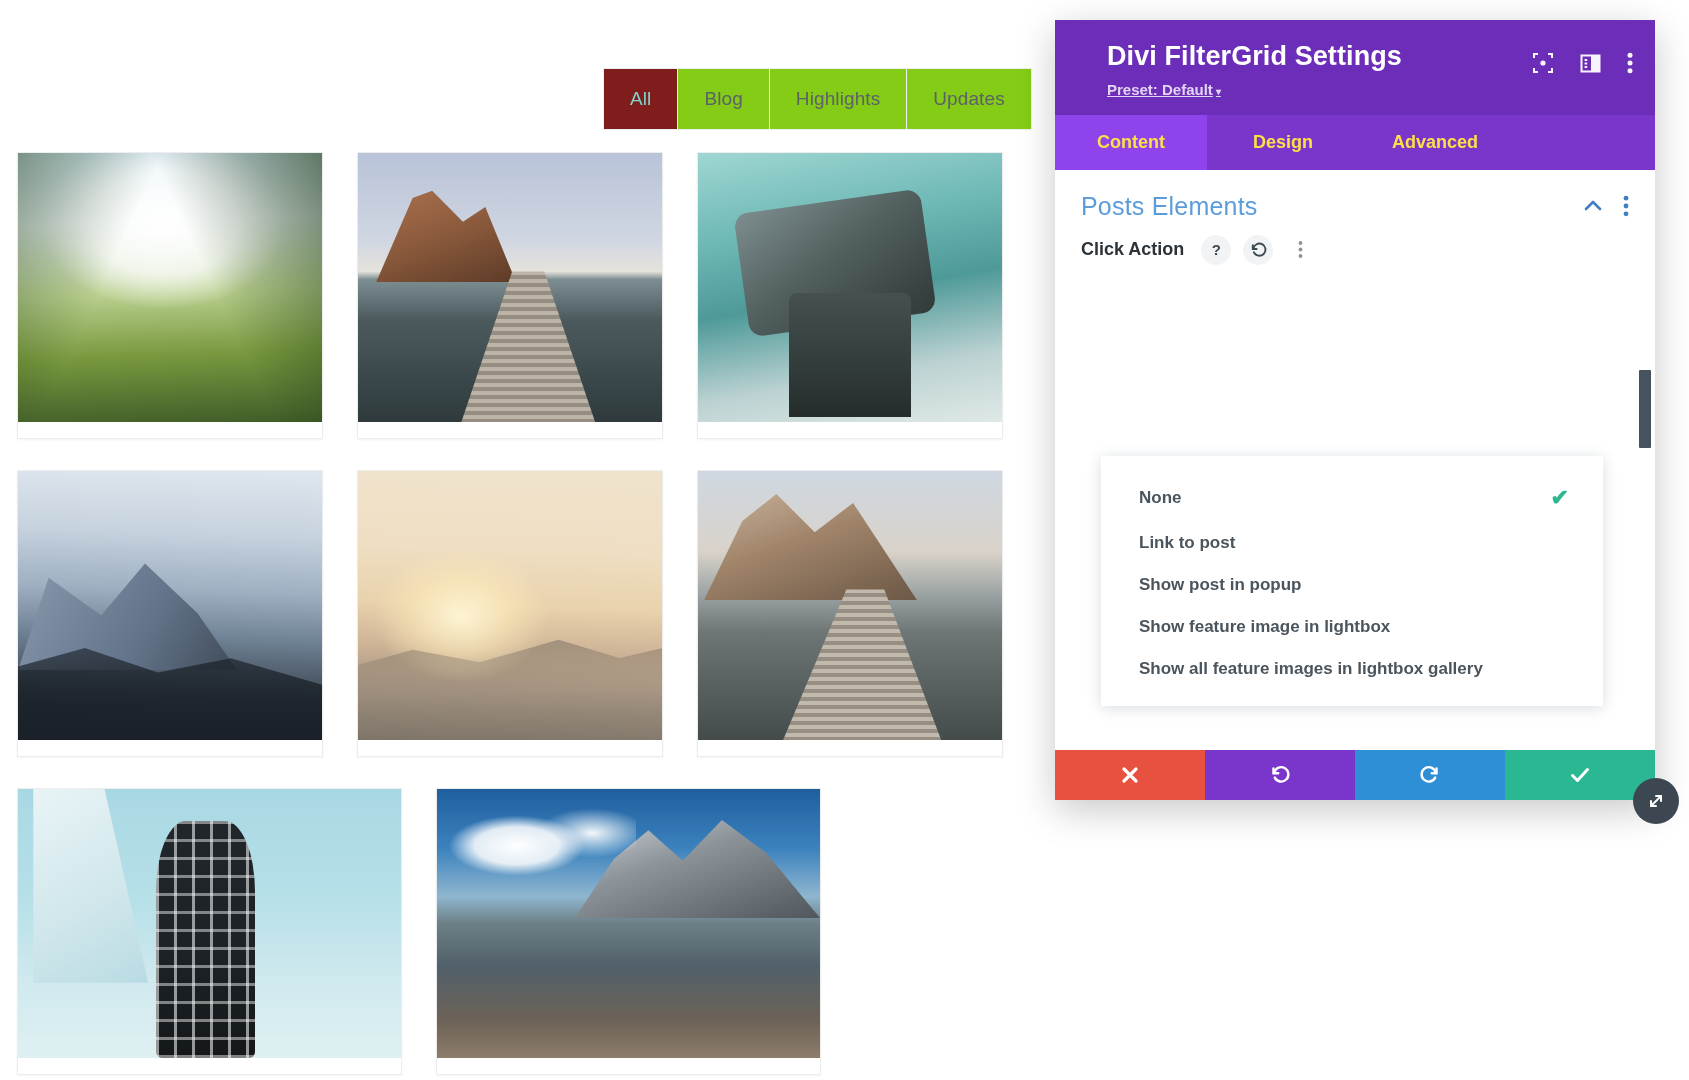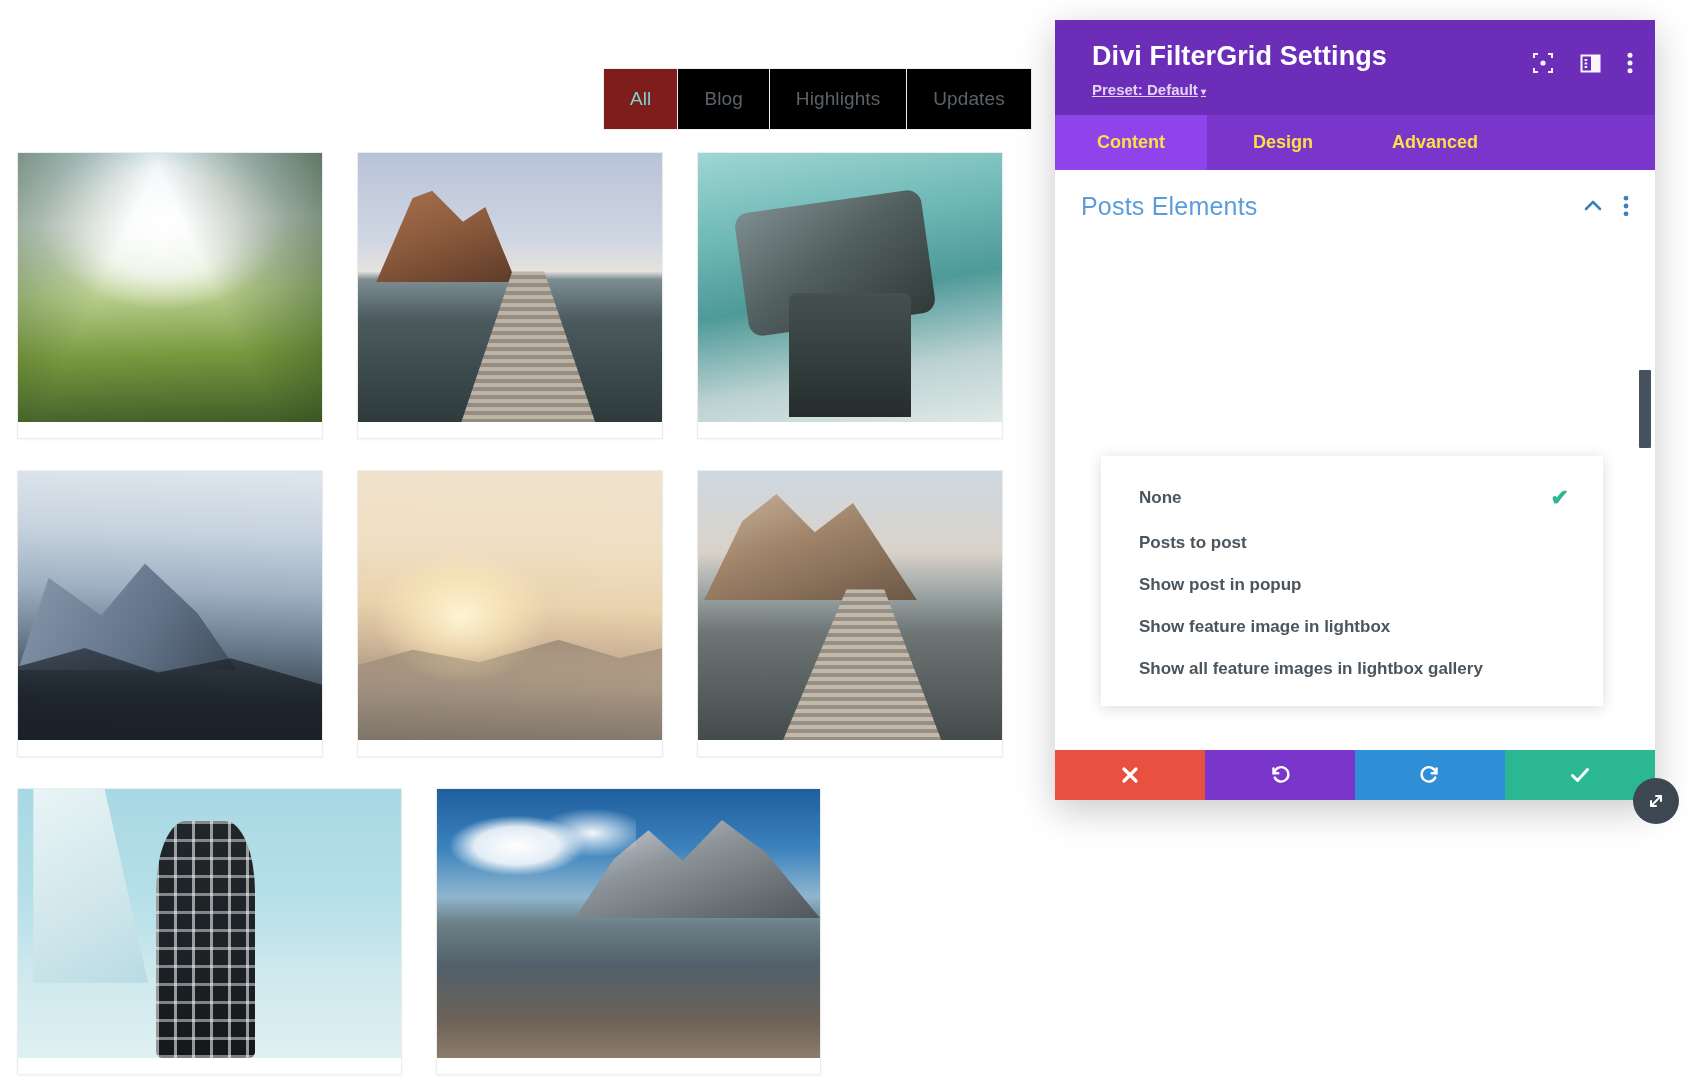--- a/index.html
+++ b/index.html
@@ -22,21 +22,21 @@
     border: 1px solid #eceef0;
     background: #ffffff;
     height: 62px;
   }
   .filter-tab {
     display: flex; align-items: center; justify-content: center;
     padding: 0 26px;
     font-size: 19px;
     color: #5b6268;
     border-right: 1px solid #eceef0;
-    background: #000000;
+    background: #84cc16;
     letter-spacing: .1px;
     white-space: nowrap;
     cursor: pointer;
   }
   .filter-tab:last-child { border-right: none; }
   .filter-tab.active { background: #7f1d1d; color: #7fd4cd; }
 
   
   #grid {
     position: absolute;
@@ -191,21 +191,21 @@
   #divi-modal {
     position: absolute;
     left: 1055px; top: 20px;
     width: 600px;
     background: #ffffff;
     box-shadow: 0 10px 36px rgba(0,0,0,.22);
     z-index: 40;
   }
   #modal-header {
     background: #6c2eb9;
-    padding: 22px 24px 16px 37px;
+    padding: 22px 24px 16px 52px;
     position: relative;
   }
   #modal-title {
     color: #ffffff;
     font-size: 27px;
     font-weight: bold;
     letter-spacing: .1px;
     line-height: 1.1;
   }
   #modal-preset {
@@ -463,28 +463,45 @@
       </span>
       <span class="sec-icon">
         <svg width="6" height="22" viewBox="0 0 6 22">
           <circle cx="3" cy="3.2" r="2.4" fill="#3f7fc1"></circle>
           <circle cx="3" cy="11" r="2.4" fill="#3f7fc1"></circle>
           <circle cx="3" cy="18.8" r="2.4" fill="#3f7fc1"></circle>
         </svg>
       </span>
     </div>
 
+    <div id="field-row">
+      <span id="field-label">Click Action</span>
+      <span class="round-btn">?</span>
+      <span class="round-btn">
+        <svg width="19" height="19" viewBox="0 0 20 20" fill="none" stroke="#3d4a52" stroke-width="2" stroke-linecap="round">
+          <path d="M4 5.5v4h4"></path>
+          <path d="M4.6 9.2A6.4 6.4 0 1 1 5.2 13"></path>
+        </svg>
+      </span>
+      <span class="round-btn plain">
+        <svg width="5" height="19" viewBox="0 0 6 22">
+          <circle cx="3" cy="3.2" r="2.3" fill="#8b949b"></circle>
+          <circle cx="3" cy="11" r="2.3" fill="#8b949b"></circle>
+          <circle cx="3" cy="18.8" r="2.3" fill="#8b949b"></circle>
+        </svg>
+      </span>
+    </div>
 
     <div id="dropdown">
         <div class="dd-item">
           <span class="dd-label">None</span>
           <span class="dd-check">✔</span>
         </div>
         <div class="dd-item">
-          <span class="dd-label">Posts to post</span>
+          <span class="dd-label">Link to post</span>
         </div>
         <div class="dd-item">
           <span class="dd-label">Show post in popup</span>
         </div>
         <div class="dd-item">
           <span class="dd-label">Show feature image in lightbox</span>
         </div>
         <div class="dd-item">
           <span class="dd-label">Show all feature images in lightbox gallery</span>
         </div>

